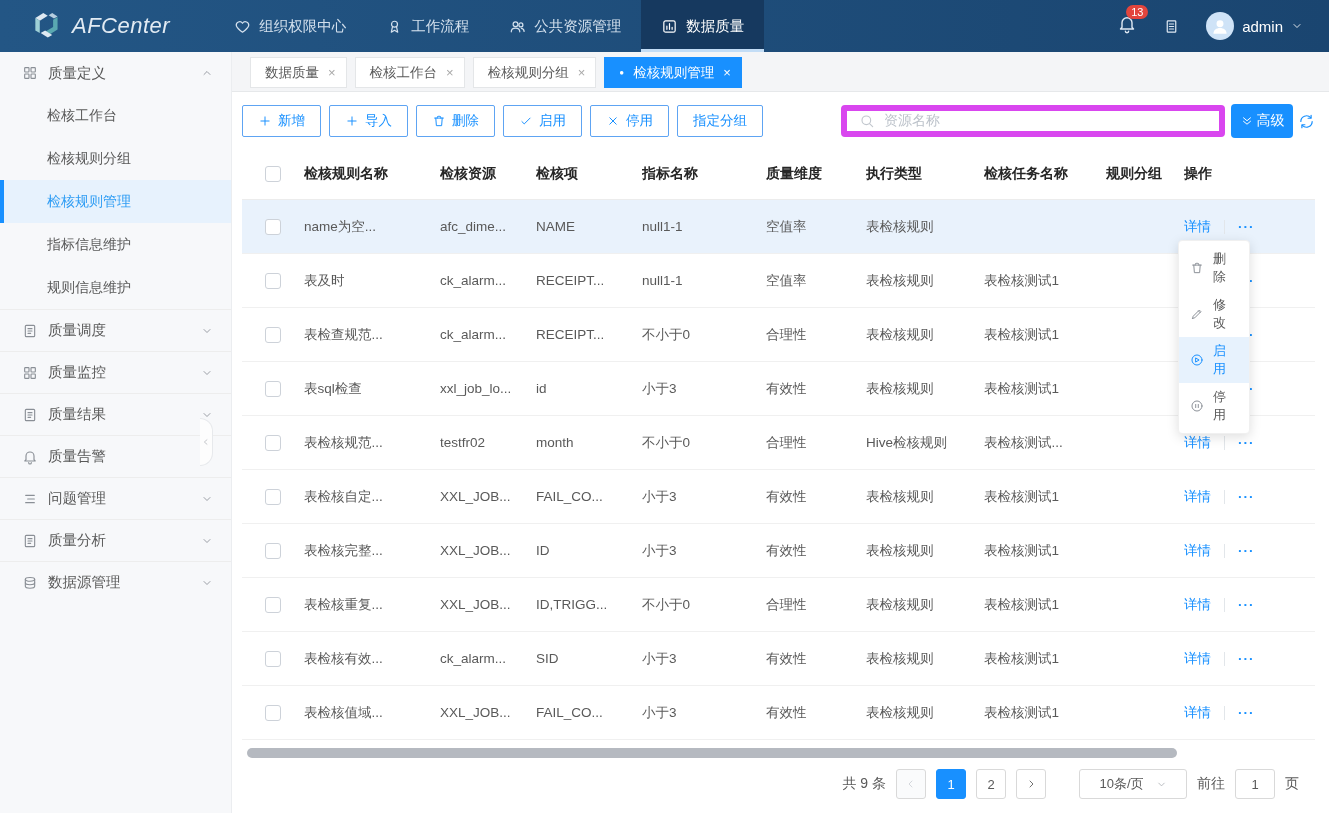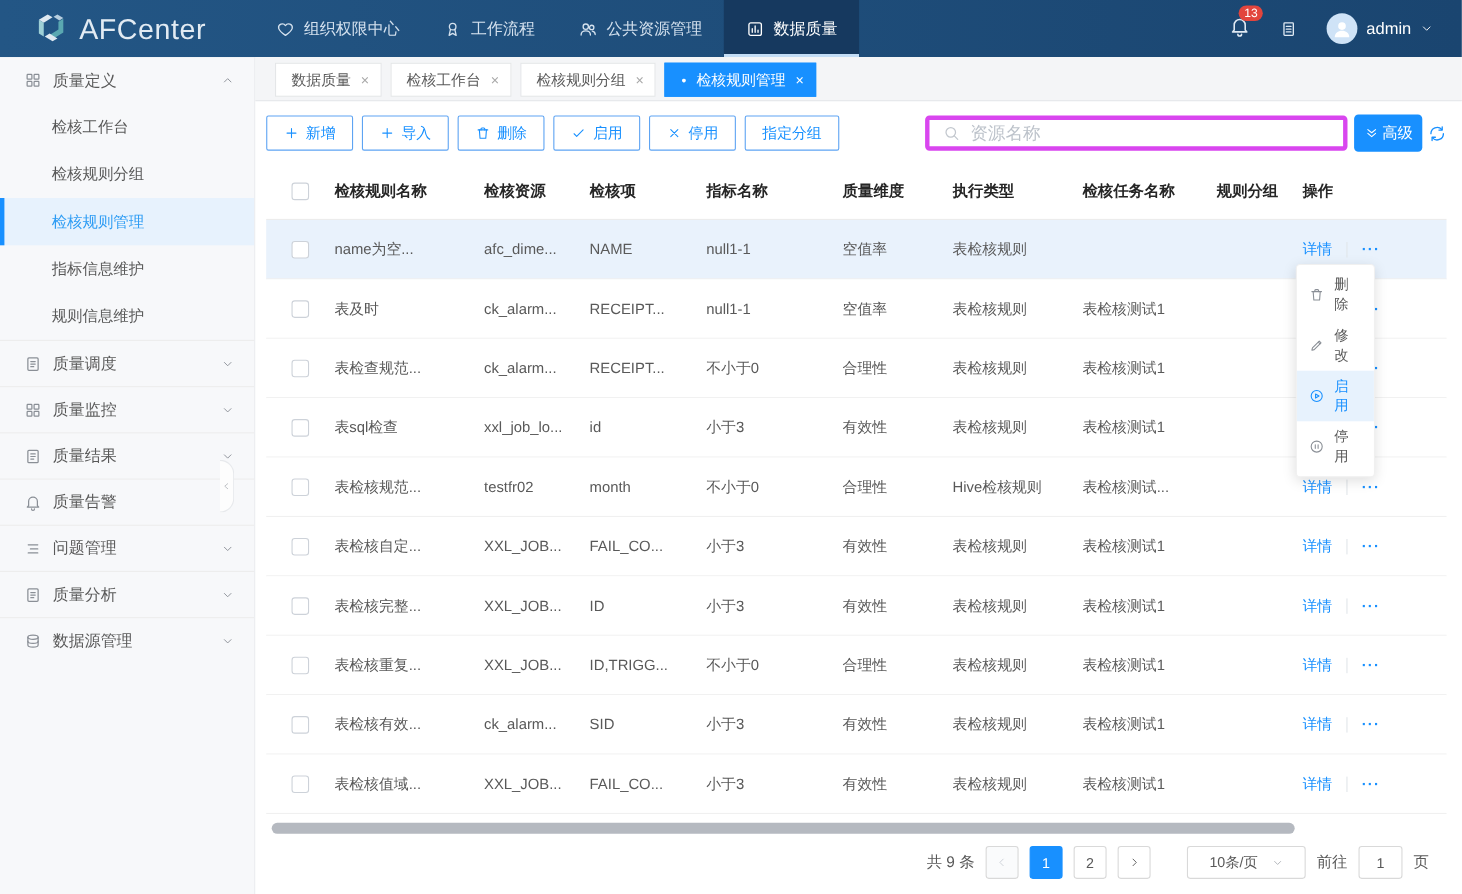--- a/index.html
+++ b/index.html
@@ -4,21 +4,21 @@
 <style>
   * { box-sizing: border-box; margin: 0; padding: 0; }
   html,body { width:1329px; height:813px; overflow:hidden; background:#fff;
     font-family:"Liberation Sans","DejaVu Sans",sans-serif; }
   .app { position:relative; width:1329px; height:813px; }
 
   
   .navbar { height:52px; background:linear-gradient(90deg,#235685 0%,#1a4570 100%);
     display:flex; align-items:center; color:#dfe9f3; }
   .brand { display:flex; align-items:center; gap:10px; padding:0 44px 0 30px; }
-  .brand-name { font-size:26px; color:#e2ebf3; letter-spacing:.5px; }
+  .brand-name { font-size:22px; color:#e2ebf3; letter-spacing:.5px;font-style:italic; }
   .nav-menu { display:flex; height:52px; }
   .nav-item { display:flex; align-items:center; gap:8px; padding:0 20px; height:52px;
     font-size:14.5px; color:#d4e1ee; cursor:pointer; }
   .nav-item.active { background:#16395f; color:#fff; box-shadow: inset 0 -3px 0 #c3ddf6; }
   .nav-right { margin-left:auto; display:flex; align-items:center; gap:26px; padding-right:26px; }
   .bell-wrap { position:relative; }
   .badge { position:absolute; top:-9px; left:9px; background:#e2453d; color:#fff;
     font-size:11px; line-height:14px; padding:0 5px; border-radius:8px; }
   .user { display:flex; align-items:center; gap:8px; color:#fff; font-size:15px; cursor:pointer; }
   .avatar { width:28px; height:28px; border-radius:50%; background:#cfe3f7; color:#fff;
@@ -58,22 +58,22 @@
   .tab .dot { font-size:8px; line-height:1; }
   .tab .close { color:#a8a8a8; font-size:13px; cursor:pointer; }
   .tab.active { background:#1890ff; border-color:#1890ff; color:#fff; }
   .tab.active .close { color:#fff; }
 
   .content { flex:1; padding:10px 14px 0 10px; display:flex; flex-direction:column; }
   .toolbar { display:flex; align-items:center; height:34px; margin:2px 0 10px; flex:none; }
   .tbtn { display:flex; align-items:center; gap:6px; height:32px; padding:0 15px; background:#fff;
     border:1px solid #5ea4f3; border-radius:2px; color:#1890ff; font-size:13.5px; cursor:pointer;
     margin-right:8px; font-family:inherit; }
-  .search { margin-left:auto; width:384px; height:32px; border:4px solid #d946ef; border-radius:4px;
-    display:flex; align-items:center; gap:9px; padding:0 12px; color:#bcc2ca; font-size:16px;
+  .search { margin-left:auto; width:384px; height:32px; border:6px solid #d946ef; border-radius:4px;
+    display:flex; align-items:center; gap:9px; padding:0 12px; color:#bcc2ca; font-size:14px;
     background:#fff; }
   .search .ic { color:#c2c7ce; }
   .adv-btn { height:34px; min-width:62px; background:#1890ff; border:none; color:#fff; border-radius:4px;
     display:flex; align-items:center; justify-content:center; gap:3px; font-size:14px;
     margin-left:6px; cursor:pointer; font-family:inherit; }
   .refresh-btn { color:#1890ff; margin-left:5px; cursor:pointer; flex:none; }
 
   
   .grid-row { display:grid;
     grid-template-columns:62px 136px 96px 106px 124px 100px 118px 122px 78px minmax(0,1fr); }

